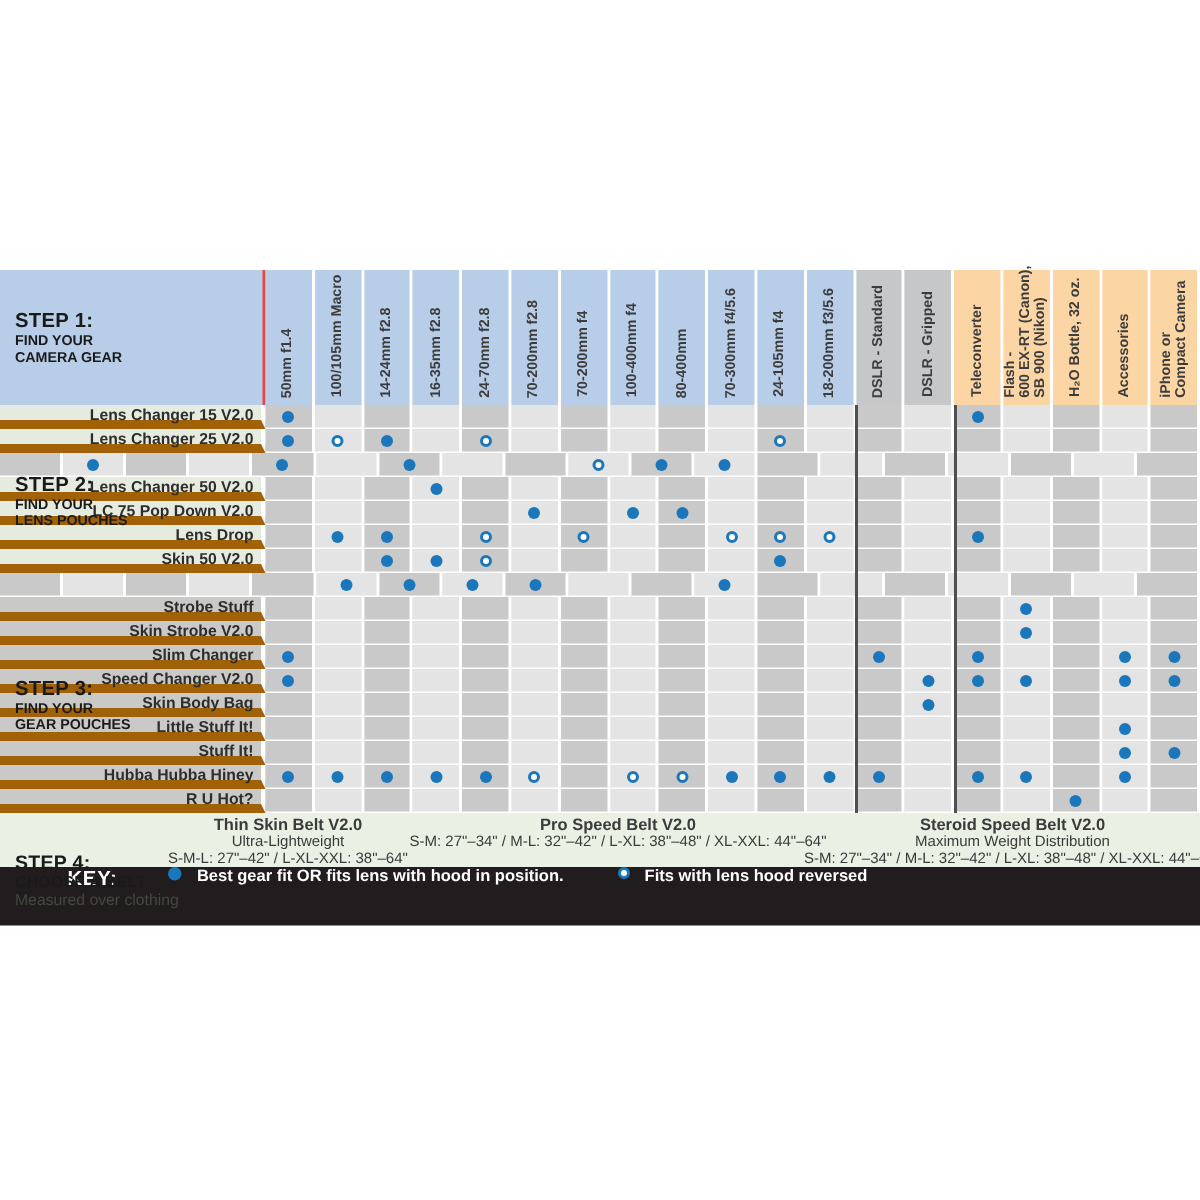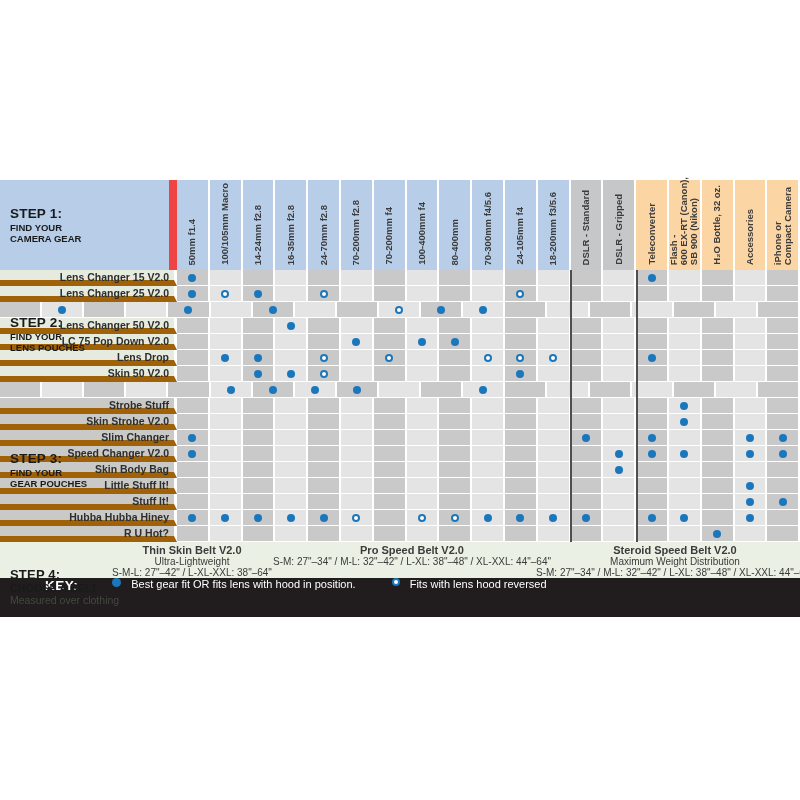--- a/index.html
+++ b/index.html
@@ -1,21 +1,21 @@
 <!DOCTYPE html>
 <html style="--dot-blue: #1b77bc; --header-blue: #b7cde8; --step2-green: #e5ecdf; --step3-gray: #c9c9c7; --step4-green: #eaf0e4; --cell-dark: #c9c9c9; --cell-light: #e4e4e4; --key-black: #211d1f;"><head>
 <meta charset="utf-8">
 <style>
   html,body{margin:0;padding:0;background:#fff;}
   .page{position:relative;width:800px;height:800px;background:#fff;overflow:hidden;
         font-family:"Liberation Sans","DejaVu Sans",sans-serif;}
   .chart{position:absolute;left:0;top:180px;width:800px;}
   
   .header-row{display:flex;height:90px;}
-  .corner{width:177px;box-sizing:border-box;background:var(--header-blue);position:relative;border-right:8px solid #ef4444;}
+  .corner{width:177px;box-sizing:border-box;background:var(--header-blue);position:relative;border-right:2px solid #ef4444;}
   .hcells{flex:1;display:flex;}
   .hcell{flex:1;position:relative;box-sizing:border-box;border-right:2px solid #fff;
          display:flex;align-items:flex-end;justify-content:center;overflow:visible;}
   .hcell .rot{writing-mode:vertical-rl;transform:rotate(180deg);white-space:pre;
          font-size:9.5px;line-height:10px;font-weight:bold;color:#3c3c3c;margin-bottom:5px;}
   
   .section{position:relative;}
   .row{display:flex;height:16px;}
   .rlabel{width:177px;box-sizing:border-box;padding-right:5px;text-align:right;
           font-weight:bold;font-size:10.5px;line-height:15px;color:#2d2d2d;
@@ -43,21 +43,21 @@
   .belt{position:absolute;top:3px;text-align:center;transform:translateX(-50%);white-space:nowrap;color:#3b3b3b;}
   .belt-name{font-size:11px;font-weight:bold;line-height:11px;}
   .belt-tag{font-size:10px;line-height:11px;}
   .belt-size{font-size:10px;line-height:11px;}
   .b1{left:192px;} .b2{left:412px;} .b3{left:675px;}
   
   .keybar{height:39px;background:var(--key-black);display:flex;align-items:flex-start;padding-left:45px;box-sizing:border-box;}
   .key-label{color:#fff;font-weight:bold;font-size:13.5px;letter-spacing:.5px;margin-right:34px;}
   .key-dot{width:9px;height:9px;margin-right:10px;}
   .key-dot-open{width:3px;height:3px;border:3px solid var(--dot-blue);background:transparent;margin-left:36px;margin-right:10px;}
-  .key-text{color:#fff;font-weight:normal;font-size:11px;}
+  .key-text{color:#fff;font-weight:bold;font-size:11px;}
 </style>
 </head>
 <body>
 
 <div class="page">
   <div class="chart">
 
     <div class="header-row">
       <div class="corner">
         <div class="step-title">

